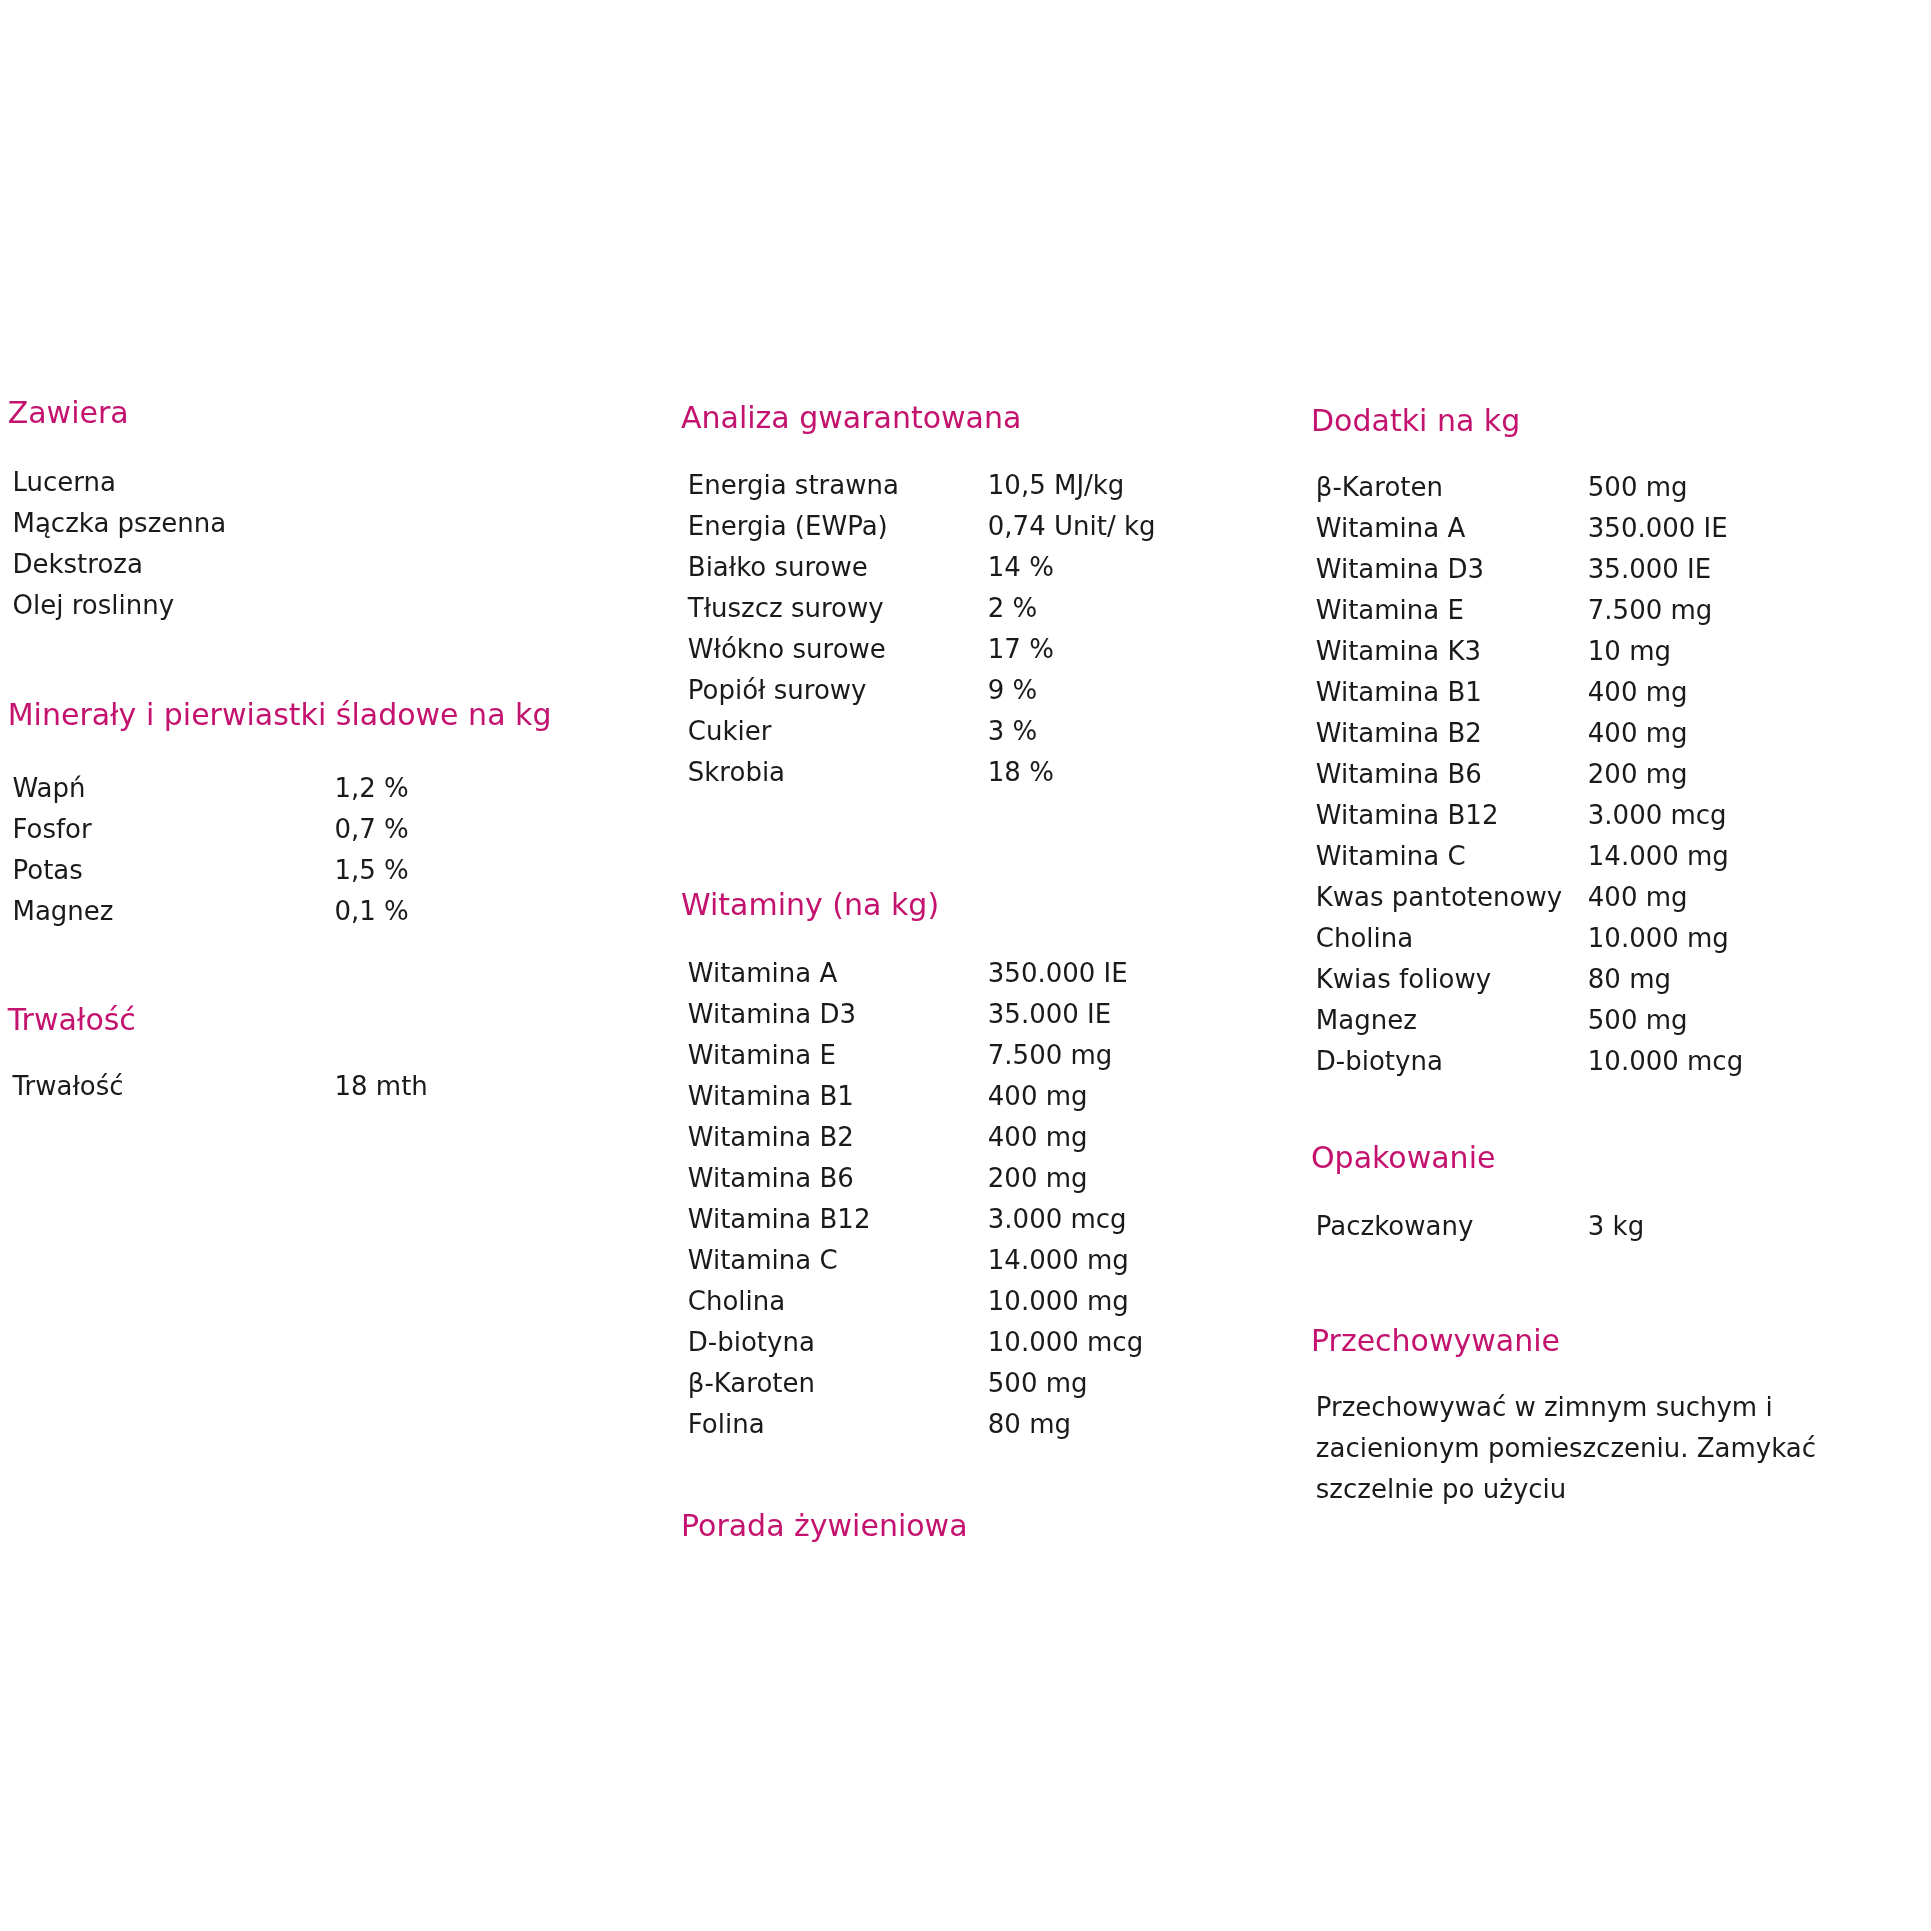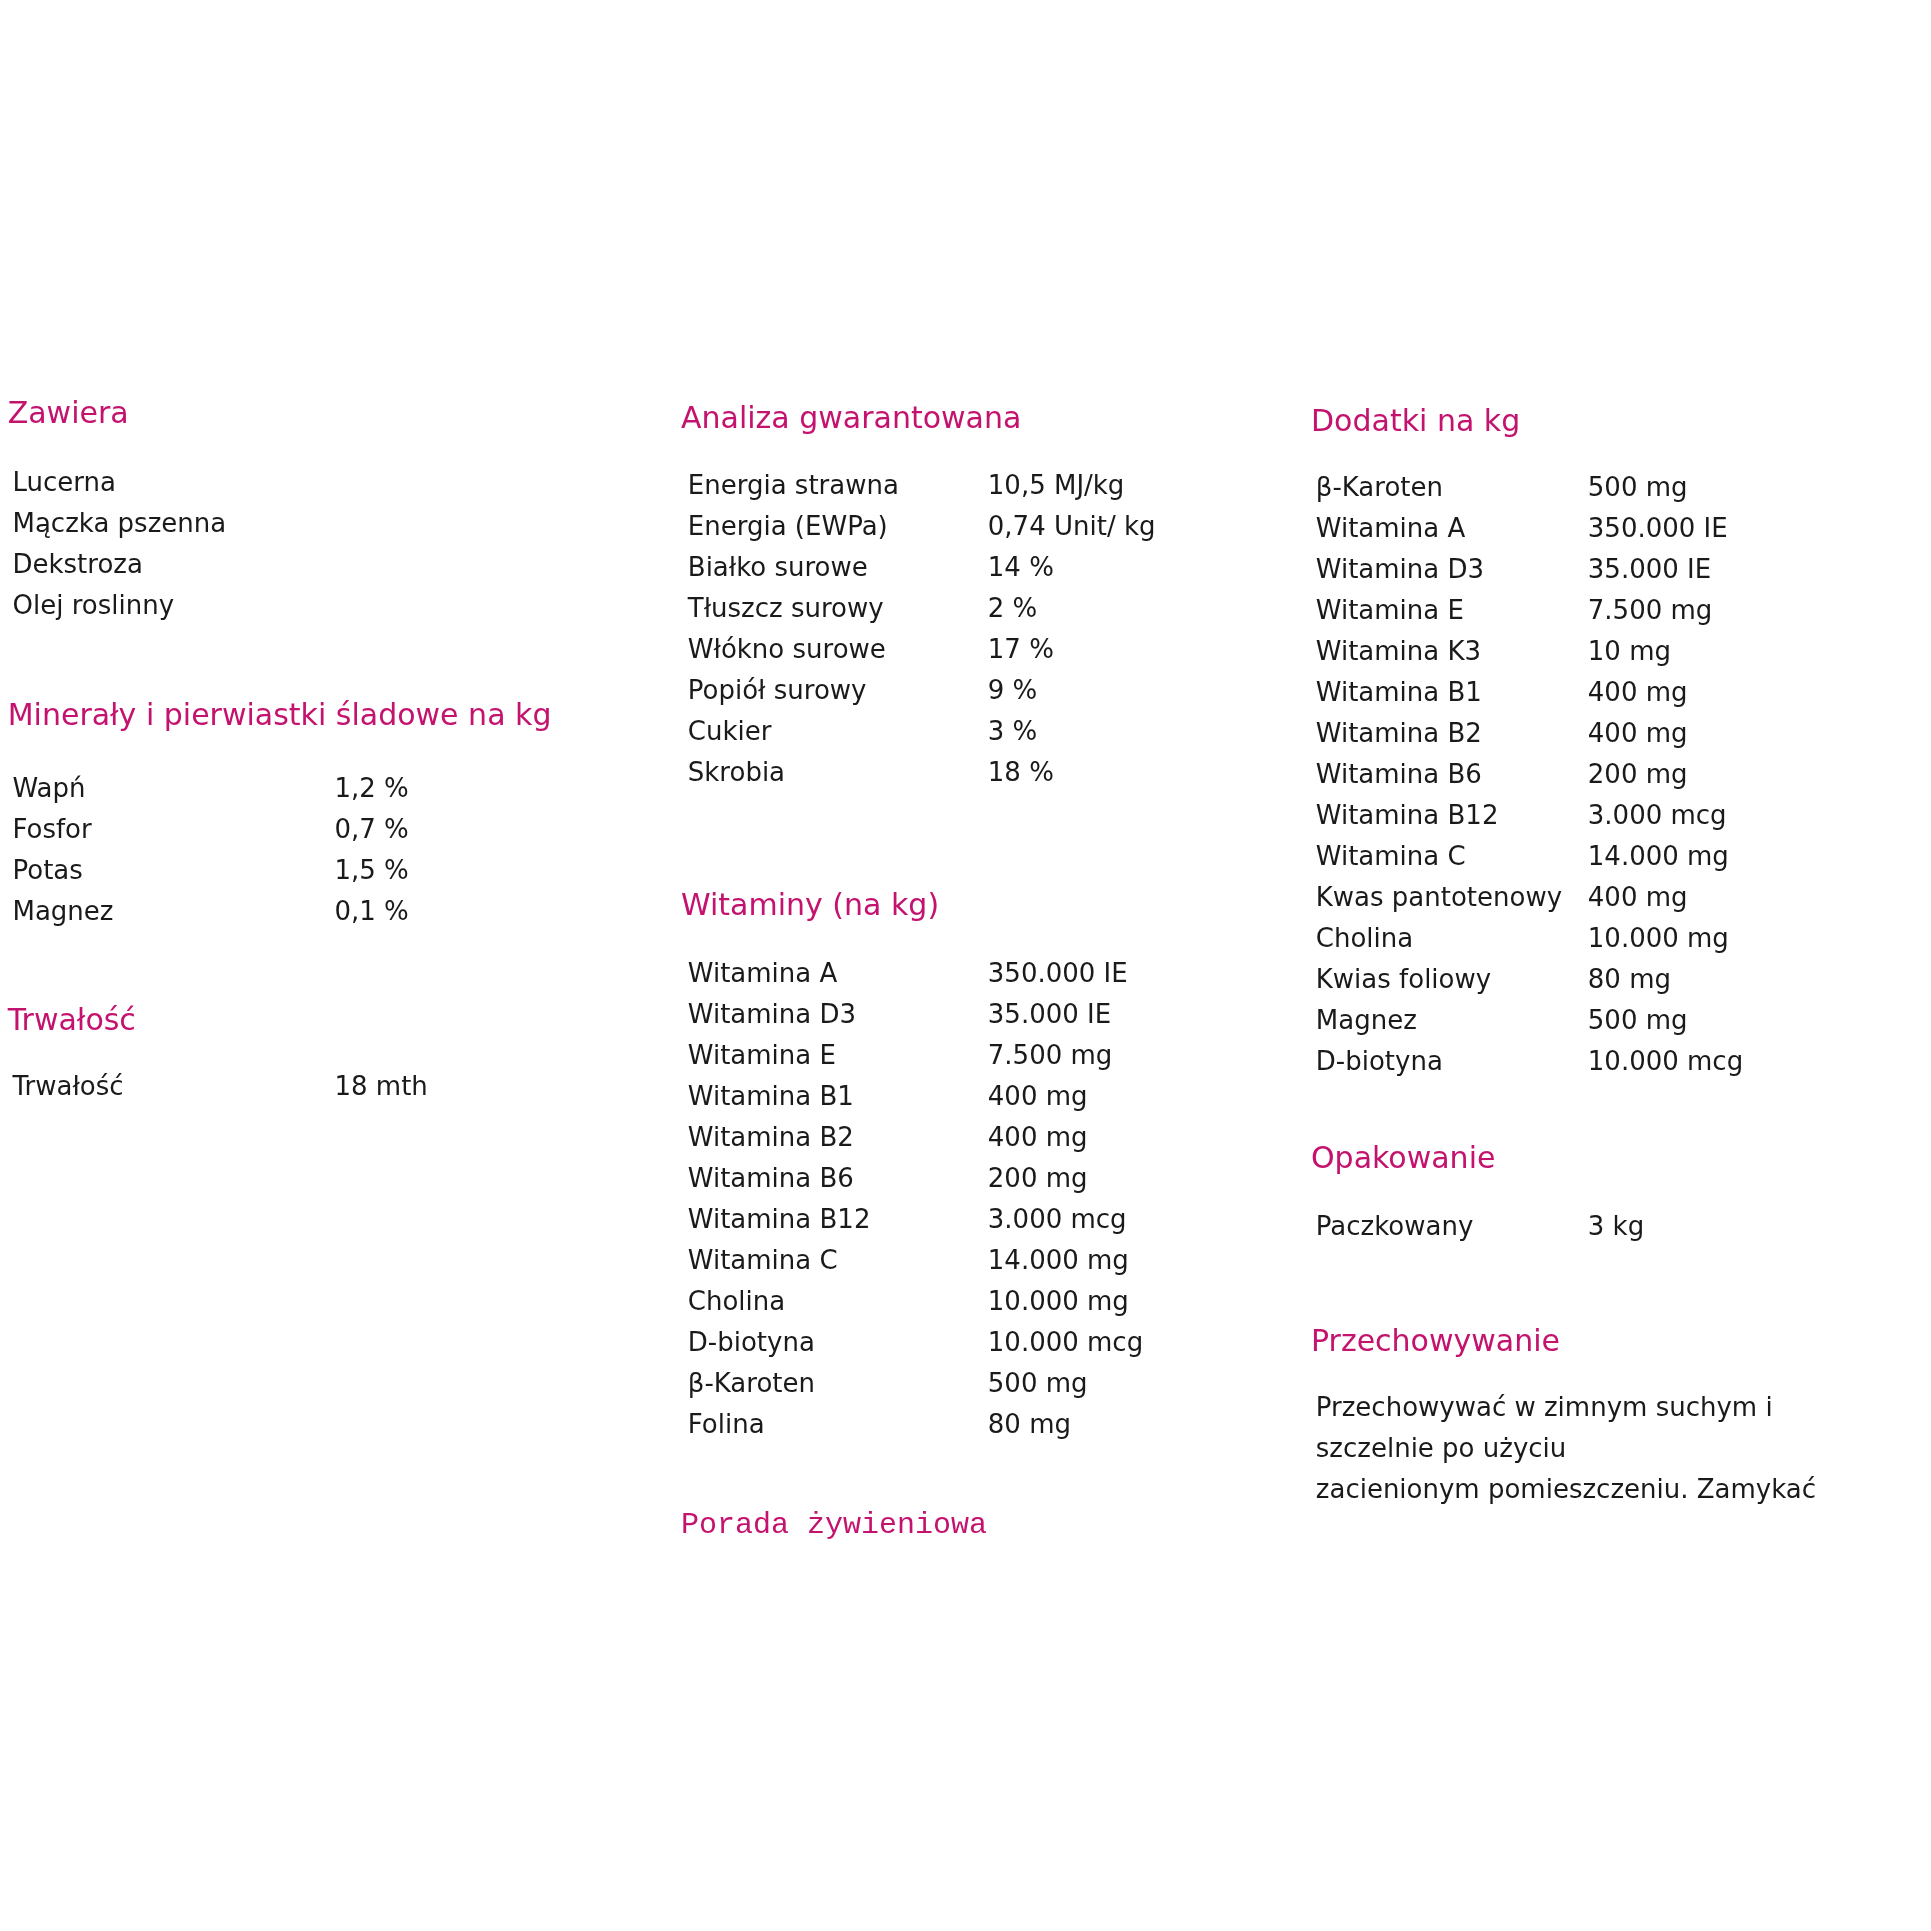--- a/index.html
+++ b/index.html
@@ -56,21 +56,21 @@
 
   
   .mb-33 { margin-bottom: 32px; }
   .mb-37 { margin-bottom: 36px; }
   .mb-30 { margin-bottom: 29px; }
   .mb-31 { margin-bottom: 30px; }
   .mb-32 { margin-bottom: 31px; }
   .mt-74 { margin-top: 71px; }
   .mt-72 { margin-top: 70px; }
   .mt-71 { margin-top: 94px; }
-  .mt-65 { margin-top: 63px; font-family: Liberation Mono, monospace; }
+  .mt-65 { margin-top: 63px; }
   .mt-60 { margin-top: 58px; }
   .mt-79 { margin-top: 76px; }
 </style>
 </head>
 <body>
 
 <div class="page">
 
   <div class="col col-left">
     <h2 class="heading mb-33">Zawiera</h2>
@@ -329,19 +329,19 @@
 
         <div class="row">
           <span class="label">Paczkowany</span>
           <span class="value">3 kg</span>
         </div>
       </div>
 
     <h2 class="heading mt-79 mb-30">Przechowywanie</h2>
     <div class="note">
       <div>Przechowywać w zimnym suchym i</div>
+      <div>zacienionym pomieszczeniu. Zamykać</div>
       <div>szczelnie po użyciu</div>
-      <div>zacienionym pomieszczeniu. Zamykać</div>
     </div>
   </div>
 
 </div>
 
 
 </body></html>

